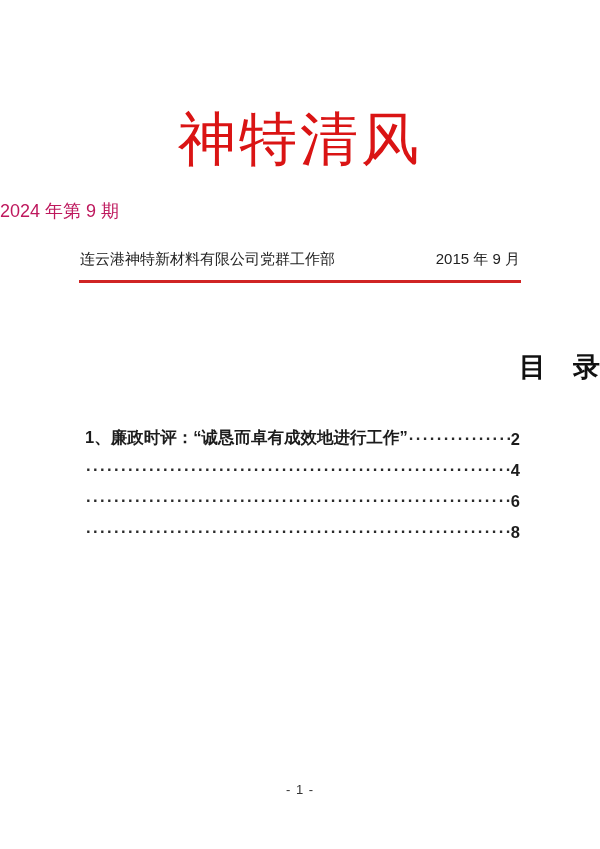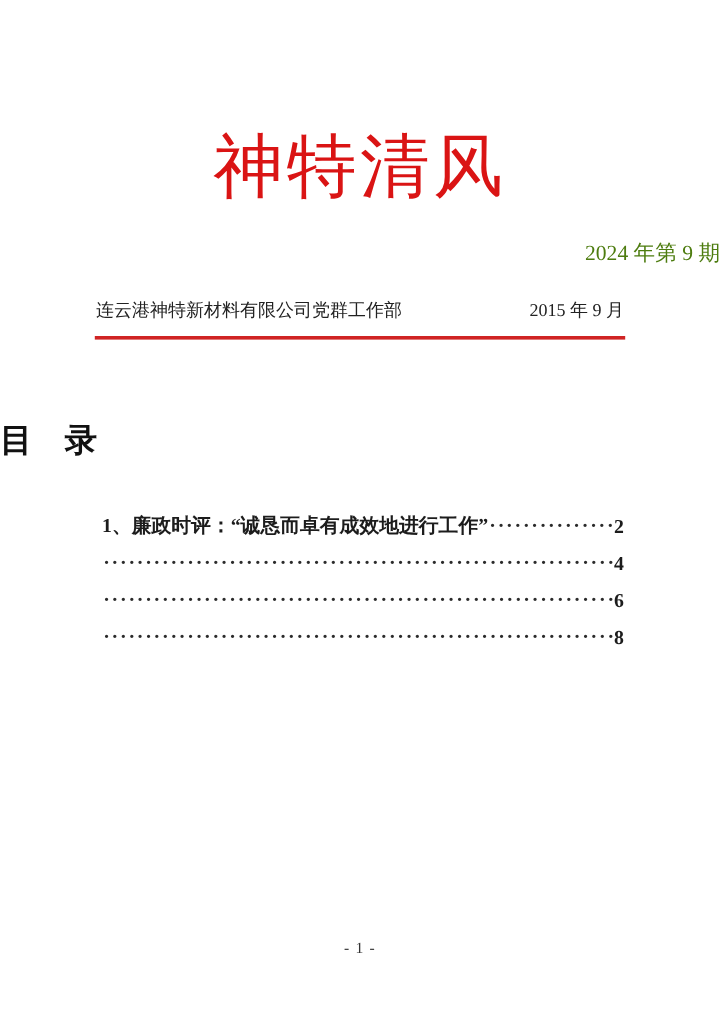--- a/index.html
+++ b/index.html
@@ -6,58 +6,57 @@
     margin: 0;
     padding: 0;
     background: #ffffff;
   }
   .page {
     position: relative;
     width: 600px;
     height: 798px;
     background: #ffffff;
     overflow: hidden;
-    font-family: Liberation Serif, serif;
+    font-family: Liberation Sans, sans-serif;
     color: #1a1a1a;
   }
   .masthead {
     padding-top: 104px;
     text-align: center;
     font-size: 58px;
     line-height: 1.2;
     letter-spacing: 3px;
     color: #da1414;
     font-weight: 400;
   }
   .issue-line {
     margin-top: 26px;
-    text-align: right;
+    text-align: left;
     font-size: 18px;
     line-height: 22px;
-    color: #4d7c0f;
-    padding-left: 35px;
+    color: #be185d;
   }
   .header-row {
     margin: 27px 80px 0 80px;
     display: flex;
     justify-content: space-between;
     align-items: baseline;
     font-size: 15px;
     line-height: 20px;
     color: #222222;
     gap: 36px;
   }
   .rule {
     margin: 11px 79px 0 79px;
     height: 3px;
     background: #d02424;
   }
   .toc-heading {
     margin-top: 69px;
-    text-align: left;
+    text-align: right;
     font-size: 27px;
     line-height: 30px;
     font-weight: 700;
     color: #111111;
   }
   .toc {
     margin: 36px 80px 0 85px;
   }
   .toc-row {
     display: flex;

